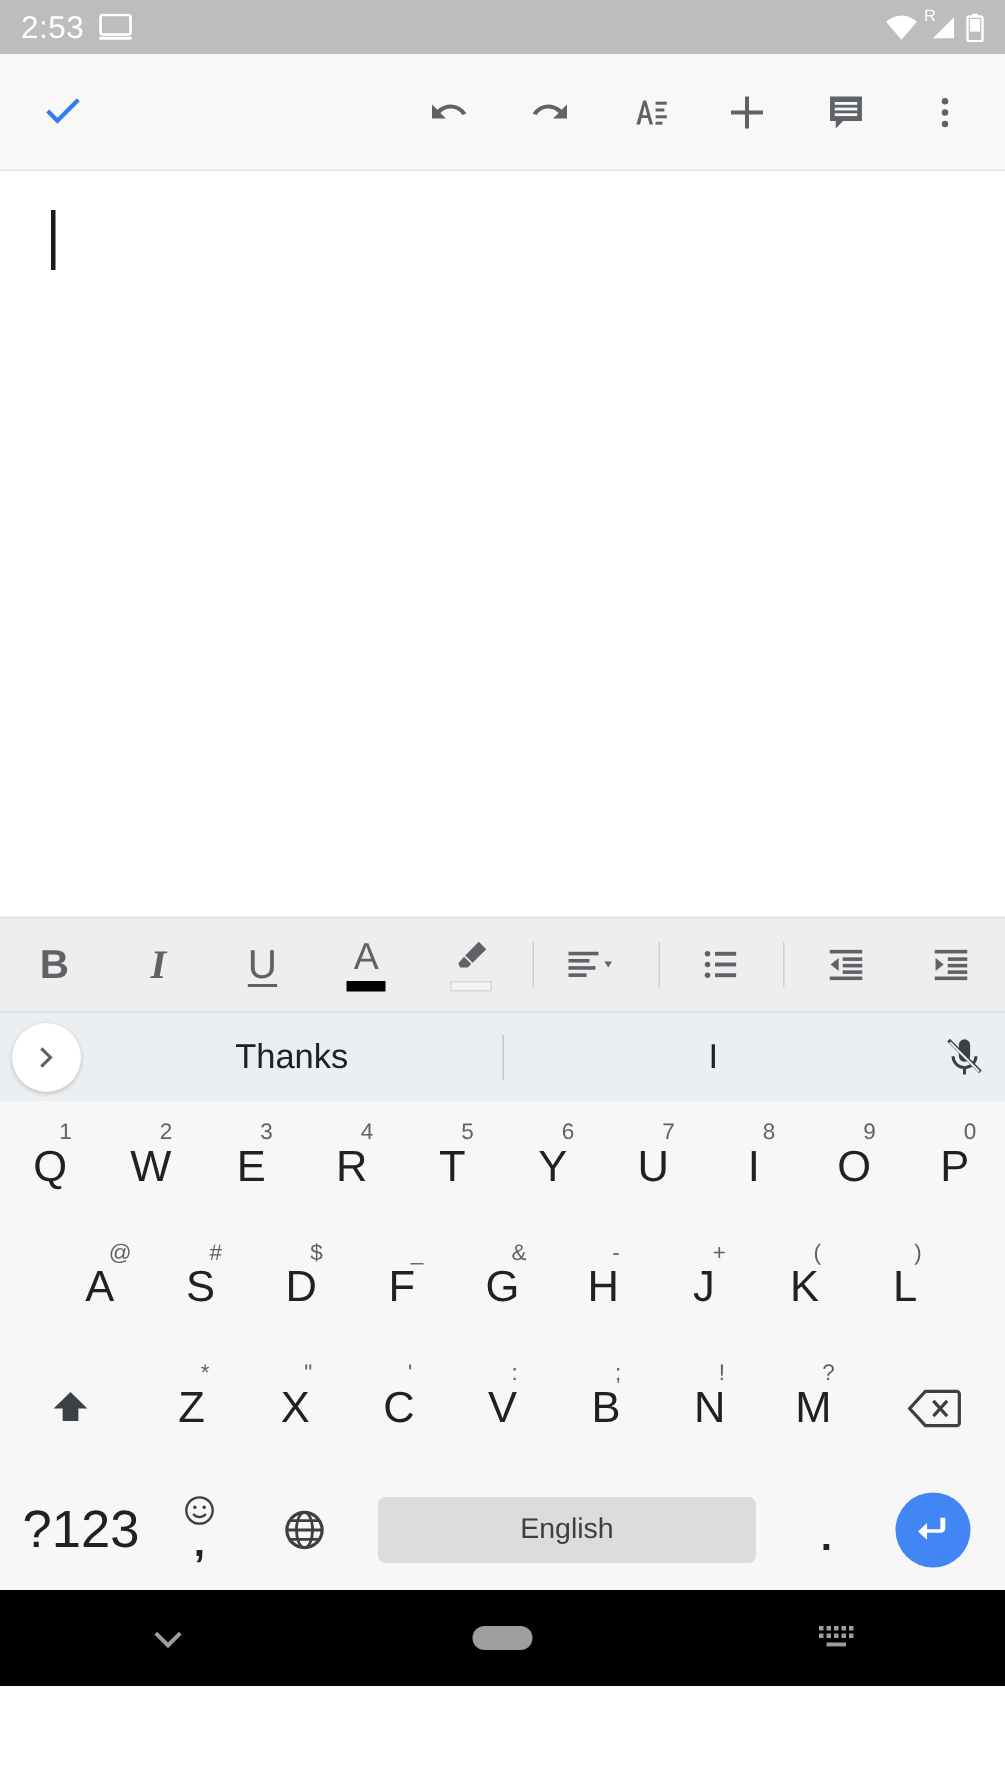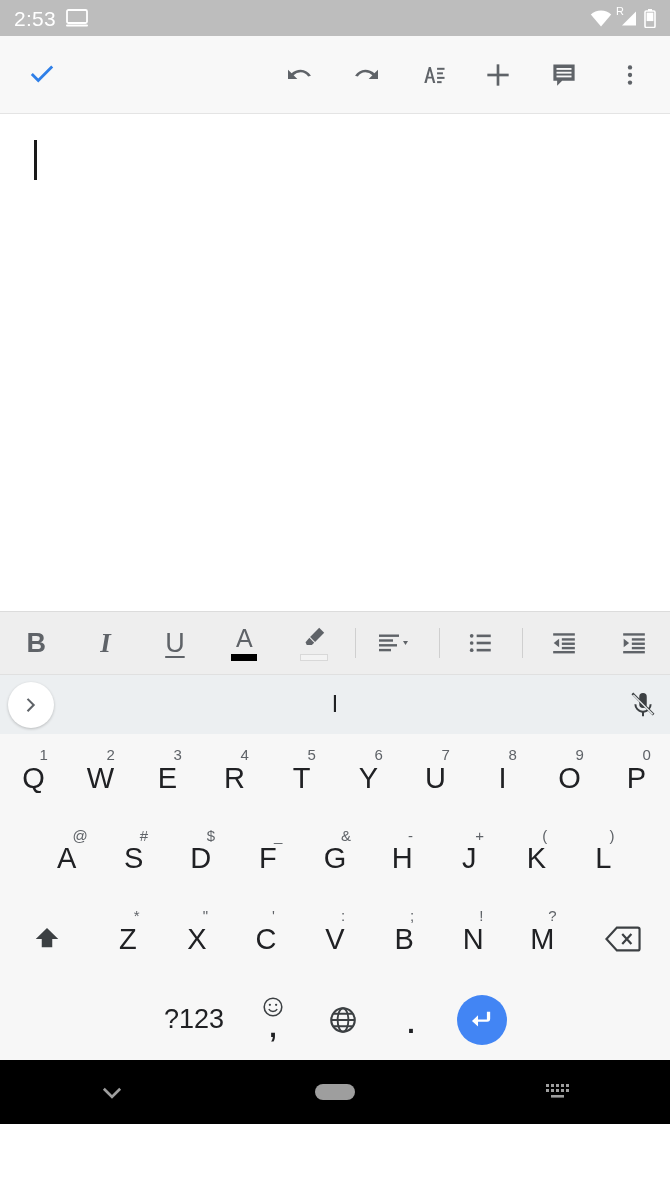--- a/index.html
+++ b/index.html
@@ -257,21 +257,21 @@
     display: flex;
     align-items: center;
     padding: 0 10px;
     gap: 0;
   }
   .k123 {
     flex: 0 0 88px;
     display: flex;
     align-items: center;
     justify-content: center;
-    font-size: 27px;
+    font-size: 35px;
     color: #202124;
     cursor: default;
     height: 100%;
   }
   .kcomma {
     flex: 0 0 70px;
     position: relative;
     display: flex;
     align-items: flex-end;
     justify-content: center;
@@ -563,20 +563,21 @@
     <div class="fmt-gap" style="max-width:16px;"></div>
   </div>
 
   <div class="suggest-bar">
     <div class="expand-btn">
       <svg width="22" height="22" viewBox="0 0 24 24">
         <path d="M9 4.5 l7.5 7.5 -7.5 7.5 -1.6-1.6 L13.3 12 7.4 6.1 Z" fill="#5f6368"></path>
       </svg>
     </div>
     <div class="suggestions">
+      <div class="sugg">Thanks</div>
       <div class="sugg">I</div>
     </div>
     <div class="mic-btn">
       <svg width="30" height="30" viewBox="0 0 24 24">
         <path d="M12 14.3 a3 3 0 0 0 3-3 V5.3 a3 3 0 0 0-6 0 v6 a3 3 0 0 0 3 3 z" fill="#3c4043"></path>
         <path d="M17.3 11.3 h1.6 a6.9 6.9 0 0 1-6.1 6.8 V21 h-1.6 v-2.9 a6.9 6.9 0 0 1-6.1-6.8 h1.6 a5.3 5.3 0 0 0 10.6 0 z" fill="#3c4043"></path>
         <rect x="3.2" y="2.4" width="2" height="24" transform="rotate(-45 4.2 3.4)" fill="#3c4043"></rect>
         <rect x="4.4" y="3.6" width="1.1" height="22" transform="rotate(-45 4.95 4.6)" fill="#eceff1"></rect>
       </svg>
     </div>
@@ -724,20 +725,21 @@
       </div>
 
       <div class="kglobe">
         <svg width="30" height="30" viewBox="0 0 24 24">
           <circle cx="12" cy="12" r="9.4" fill="none" stroke="#3c4043" stroke-width="1.7"></circle>
           <ellipse cx="12" cy="12" rx="4.3" ry="9.4" fill="none" stroke="#3c4043" stroke-width="1.5"></ellipse>
           <path d="M2.9 12 h18.2 M4.3 7 h15.4 M4.3 17 h15.4" stroke="#3c4043" stroke-width="1.5" fill="none"></path>
         </svg>
       </div>
 
+      <div class="kspace">English</div>
 
       <div class="kperiod">.</div>
 
       <div class="kenter">
         <span class="enter-circle">
           <svg width="28" height="28" viewBox="0 0 24 24">
             <path d="M19 5 v6 a2.6 2.6 0 0 1-2.6 2.6 H8.6 V17.6 L3.4 12.8 L8.6 8 v3.6 h7.6 V5 Z" fill="#ffffff"></path>
           </svg>
         </span>
       </div>

